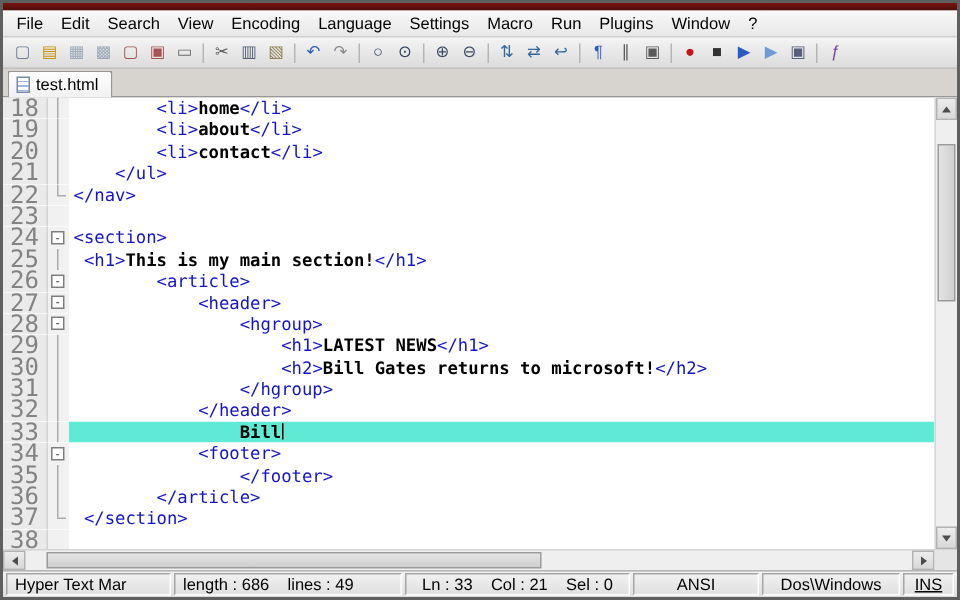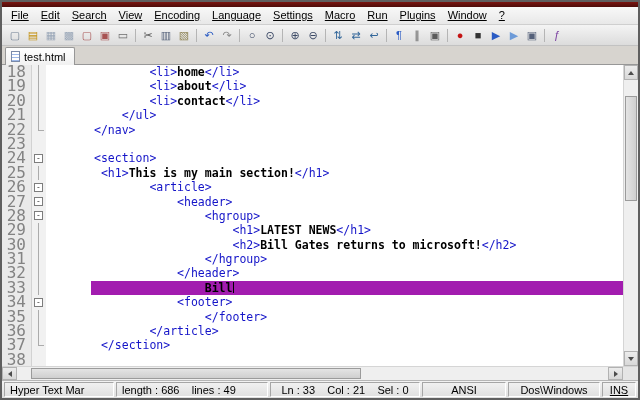--- a/index.html
+++ b/index.html
@@ -5,22 +5,22 @@
   * { margin:0; padding:0; box-sizing:border-box; }
   html,body { width:640px; height:400px; background:#808080; }
   .window{
     width:640px; height:400px; position:relative;
     font-family:"Liberation Sans",sans-serif;
     border:2px solid #5f5f5f; background:#D4D0C8;
     display:flex; flex-direction:column; overflow:hidden;
   }
   .titlebar-sliver{ height:5px; background:linear-gradient(#7a1410,#4c0c0a); flex:0 0 5px;}
   .menubar{ flex:0 0 18px; background:linear-gradient(#f8f8f8,#e8e8e8);
-    border-bottom:1px solid #cfcfcf; display:flex; align-items:flex-start;
-    font-size:11px; padding-left:3px; color:#000;text-decoration:underline;}
+    border-bottom:1px solid #cfcfcf; display:flex; align-items:flex-end;
+    font-size:11px; padding-left:3px; color:#000;}
   .menu-item{ padding:0 6px; height:16px; line-height:16px; cursor:default;}
   .toolbar{ flex:0 0 21px; background:linear-gradient(#f4f4f4,#dcdcdc);
     border-bottom:1px solid #c2c2c2; display:flex; align-items:center; padding-left:4px;}
   .tool{ width:18px; height:17px; display:flex; align-items:center; justify-content:center;
     font-size:11px; line-height:1; border:1px solid transparent; border-radius:2px;}
   .tool-sep{ width:1px; height:13px; background:#b5b5b5; margin:0 3px;}
   .tabbar{ flex:0 0 19px; background:#d7d4cf; border-bottom:1px solid #979797;
     display:flex; align-items:flex-end; padding-left:3px;}
   .tab{ height:18px; display:flex; align-items:center; gap:4px;
     background:linear-gradient(#fefefe,#f1f1f1); border:1px solid #979797; border-bottom:none;
@@ -35,22 +35,22 @@
     font-family:"DejaVu Sans Mono",monospace; font-size:16px; line-height:14.4px;
     text-align:right; padding-right:5px; border-right:1px solid #d2d2d2;}
   .fold{ flex:0 0 14px; background:#F1F1F1; position:relative;}
   .fold-box{ position:absolute; left:2px; top:2.5px; width:9px; height:9px;
     border:1px solid #7d7d7d; background:#fff; color:#3c3c3c;
     font:8px/7px "DejaVu Sans Mono",monospace; text-align:center;}
   .fold-line{ position:absolute; left:6px; top:0; bottom:0; width:1px; background:#ababab;}
   .fold-line.half{ bottom:auto; height:7px;}
   .fold-stub{ position:absolute; left:6px; top:7px; width:6px; height:1px; background:#ababab;}
   .codecell{ flex:1 1 auto; font-family:"DejaVu Sans Mono",monospace; font-size:11.5px;
-    font-weight:bold; color:#000; white-space:pre; line-height:14.4px; padding-left:3px; min-width:0;margin-left:45px;}
-  .codecell.current{ background:#a21caf;}
+    font-weight:bold; color:#000; white-space:pre; line-height:14.4px; padding-left:3px; min-width:0;}
+  .codecell.current{ background:#5eead4;}
   .tag{ color:#1414C8; font-weight:normal;}
   .caret{ display:inline-block; width:1px; height:11px; background:#000;
     vertical-align:-1px; margin-left:1px;}
   .vscroll{ flex:0 0 15px; background:#EFEFEF; border-left:1px solid #d5d5d5;
     display:flex; flex-direction:column;}
   .scroll-btn{ flex:0 0 15px; background:linear-gradient(#ececec,#d8d8d8);
     border:1px solid #b2b2b2; display:flex; align-items:center; justify-content:center;}
   .tri-up{ width:0; height:0; border-left:3px solid transparent; border-right:3px solid transparent; border-bottom:4px solid #4c4c4c;}
   .tri-down{ width:0; height:0; border-left:3px solid transparent; border-right:3px solid transparent; border-top:4px solid #4c4c4c;}
   .tri-left{ width:0; height:0; border-top:3px solid transparent; border-bottom:3px solid transparent; border-right:4px solid #4c4c4c;}

